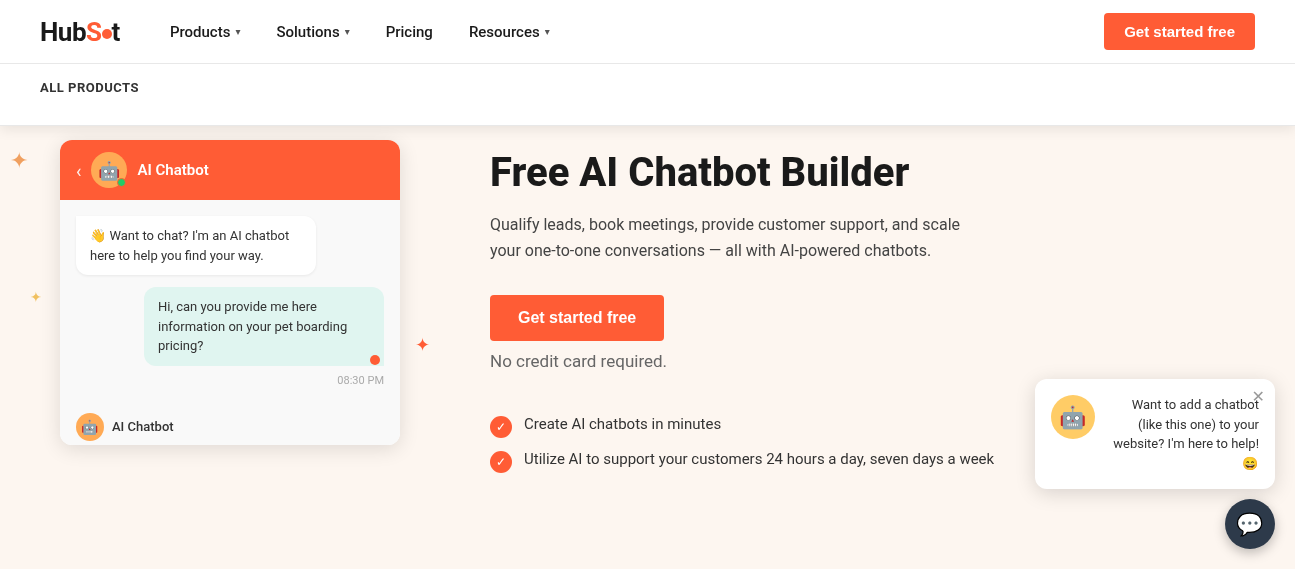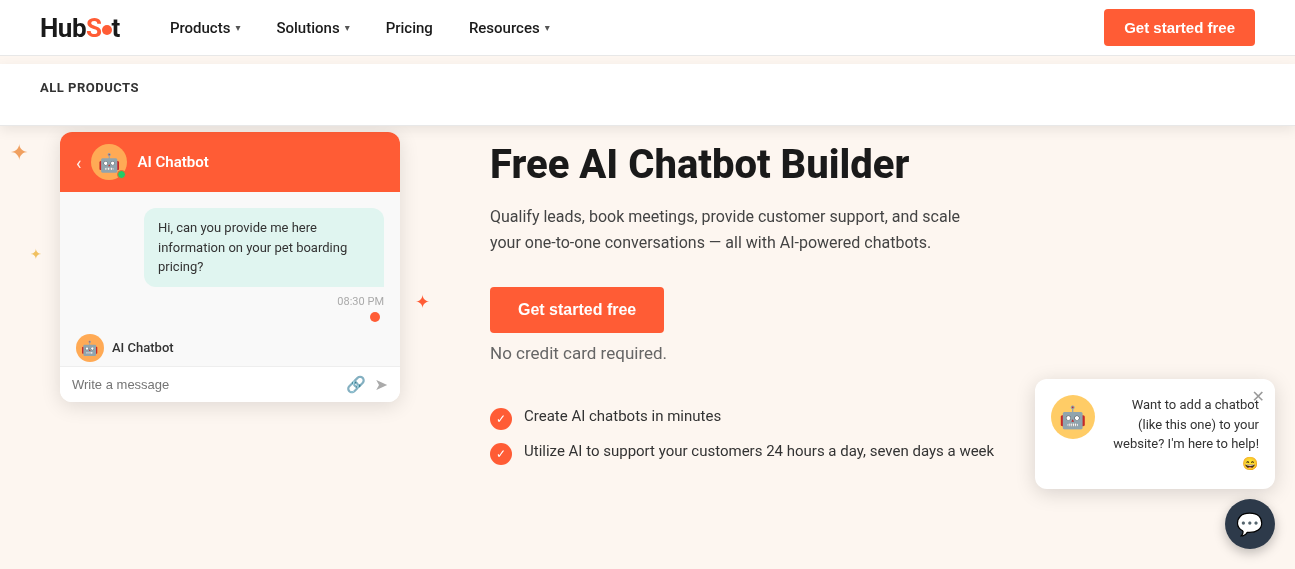--- a/index.html
+++ b/index.html
@@ -8,21 +8,21 @@
       background: #fff;
       width: 1295px;
       overflow-x: hidden;
     }
 
     
     .navbar {
       display: flex;
       align-items: center;
       padding: 0 40px;
-      height: 56px;
+      height: 64px;
       background: #fff;
       border-bottom: 1px solid #e8e8e8;
       position: relative;
       z-index: 10;
     }
     .logo {
       display: flex;
       align-items: center;
       margin-right: 36px;
       flex-shrink: 0;
@@ -463,36 +463,30 @@
       <div class="chat-header">
         <span class="chat-back">‹</span>
         <div class="chat-avatar">
           🤖
           <span class="chat-avatar-dot"></span>
         </div>
         <span class="chat-name">AI Chatbot</span>
       </div>
 
       <div class="chat-messages">
+        <div class="msg-bot">👋 Want to chat? I'm an AI chatbot here to help you find your way.</div>
         <div class="msg-user">Hi, can you provide me here information on your pet boarding pricing?</div>
         <div class="msg-time">08:30 PM</div>
       </div>
 
       <div class="chat-footer-label">
         <div class="footer-avatar">🤖</div>
         <span class="footer-name">AI Chatbot</span>
       </div>
 
-      <div class="chat-input-row">
-        <input class="chat-input" placeholder="Write a message" style="">
-        <div class="chat-icons">
-          <span>🔗</span>
-          <span>➤</span>
-        </div>
-      </div>
     </div>
     <span class="sparkle-br">✦</span>
     <span class="sparkle-bl">✦</span>
     <span class="sparkle-dot"></span>
   </div>
 
   <div class="content-right">
     <h1 class="page-title">Free AI Chatbot Builder</h1>
     <p class="page-subtitle">Qualify leads, book meetings, provide customer support, and scale your one-to-one conversations — all with AI-powered chatbots.</p>
     <button class="cta-btn">Get started free</button>

